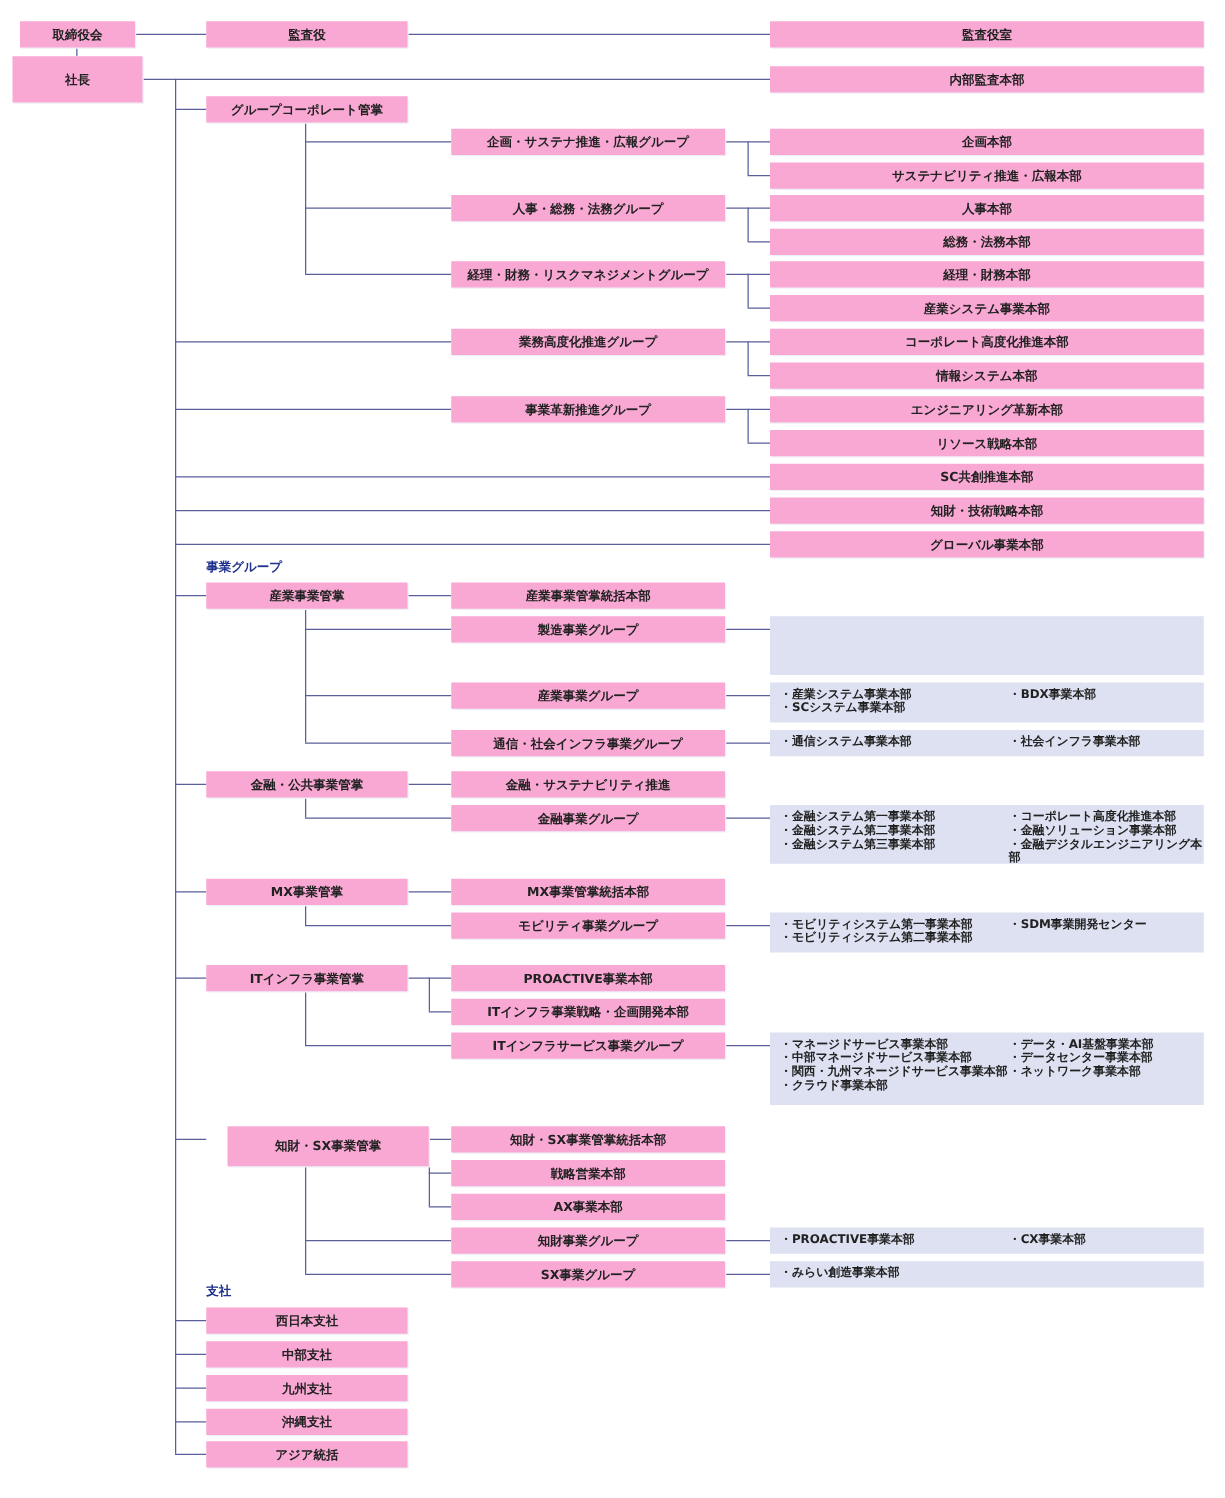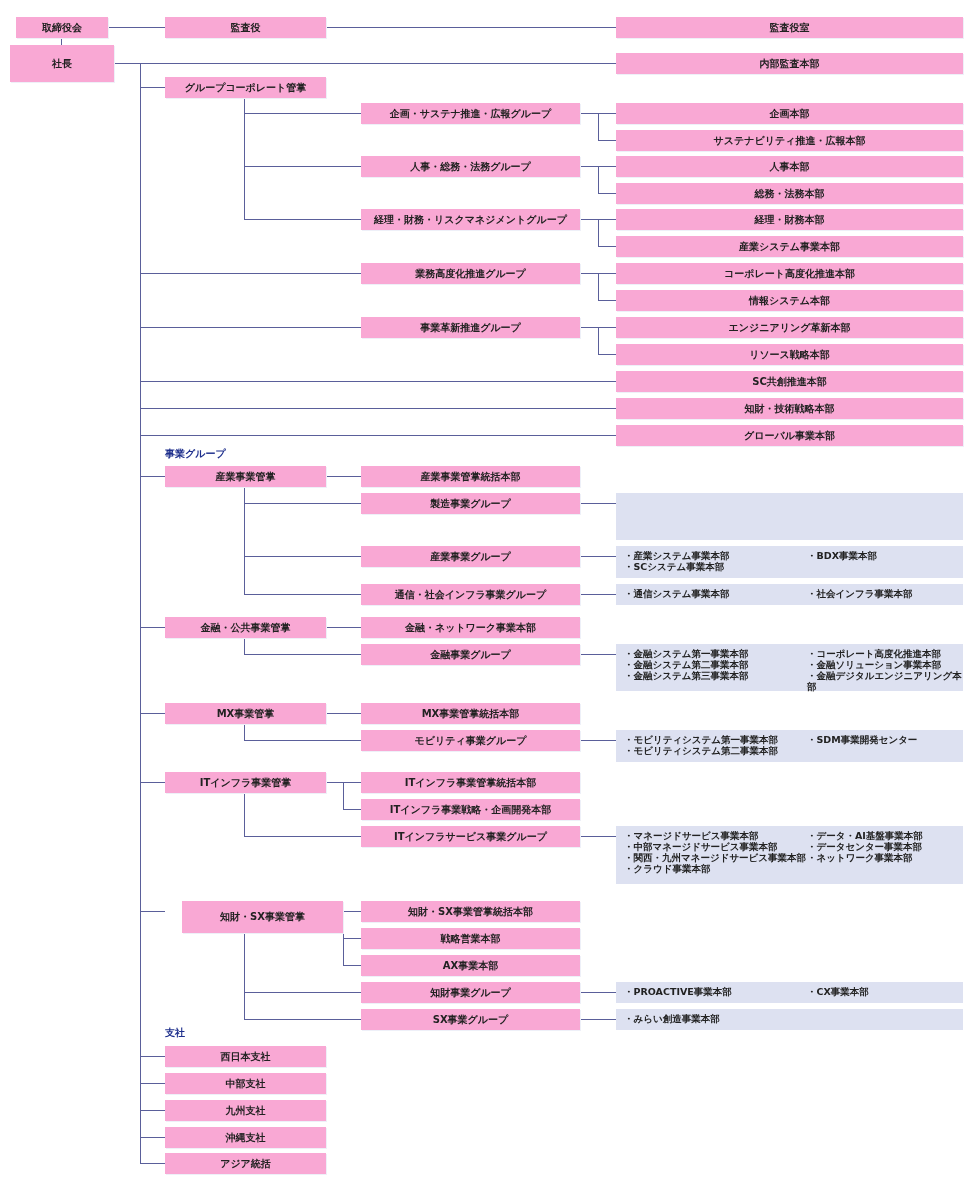--- a/index.html
+++ b/index.html
@@ -149,21 +149,21 @@
 <div class="list" style="left:616px;top:584px;width:347px;height:21px">
   <div>
       <div>・通信システム事業本部</div>
     </div>
   <div>
       <div>・社会インフラ事業本部</div>
     </div>
 </div>
 
 <div class="box" style="left:165px;top:617px;width:161px;height:21px">金融・公共事業管掌</div>
-<div class="box" style="left:361px;top:617px;width:219px;height:21px">金融・ネットワーク事業本部</div>
+<div class="box" style="left:361px;top:617px;width:219px;height:21px">金融・サステナビリティ推進</div>
 <div class="box" style="left:361px;top:644px;width:219px;height:21px">金融事業グループ</div>
 <div class="list" style="left:616px;top:644px;width:347px;height:47px">
   <div>
       <div>・金融システム第一事業本部</div>
       <div>・金融システム第二事業本部</div>
       <div>・金融システム第三事業本部</div>
     </div>
   <div>
       <div>・コーポレート高度化推進本部</div>
       <div>・金融ソリューション事業本部</div>
@@ -178,21 +178,21 @@
   <div>
       <div>・モビリティシステム第一事業本部</div>
       <div>・モビリティシステム第二事業本部</div>
     </div>
   <div>
       <div>・SDM事業開発センター</div>
     </div>
 </div>
 
 <div class="box" style="left:165px;top:772px;width:161px;height:21px">ITインフラ事業管掌</div>
-<div class="box" style="left:361px;top:772px;width:219px;height:21px">ITインフラ事業管掌統括本部</div>
+<div class="box" style="left:361px;top:772px;width:219px;height:21px">PROACTIVE事業本部</div>
 <div class="box" style="left:361px;top:799px;width:219px;height:21px">ITインフラ事業戦略・企画開発本部</div>
 <div class="box" style="left:361px;top:826px;width:219px;height:21px">ITインフラサービス事業グループ</div>
 <div class="list" style="left:616px;top:826px;width:347px;height:58px">
   <div>
       <div>・マネージドサービス事業本部</div>
       <div>・中部マネージドサービス事業本部</div>
       <div>・関西・九州マネージドサービス事業本部</div>
       <div>・クラウド事業本部</div>
     </div>
   <div>

